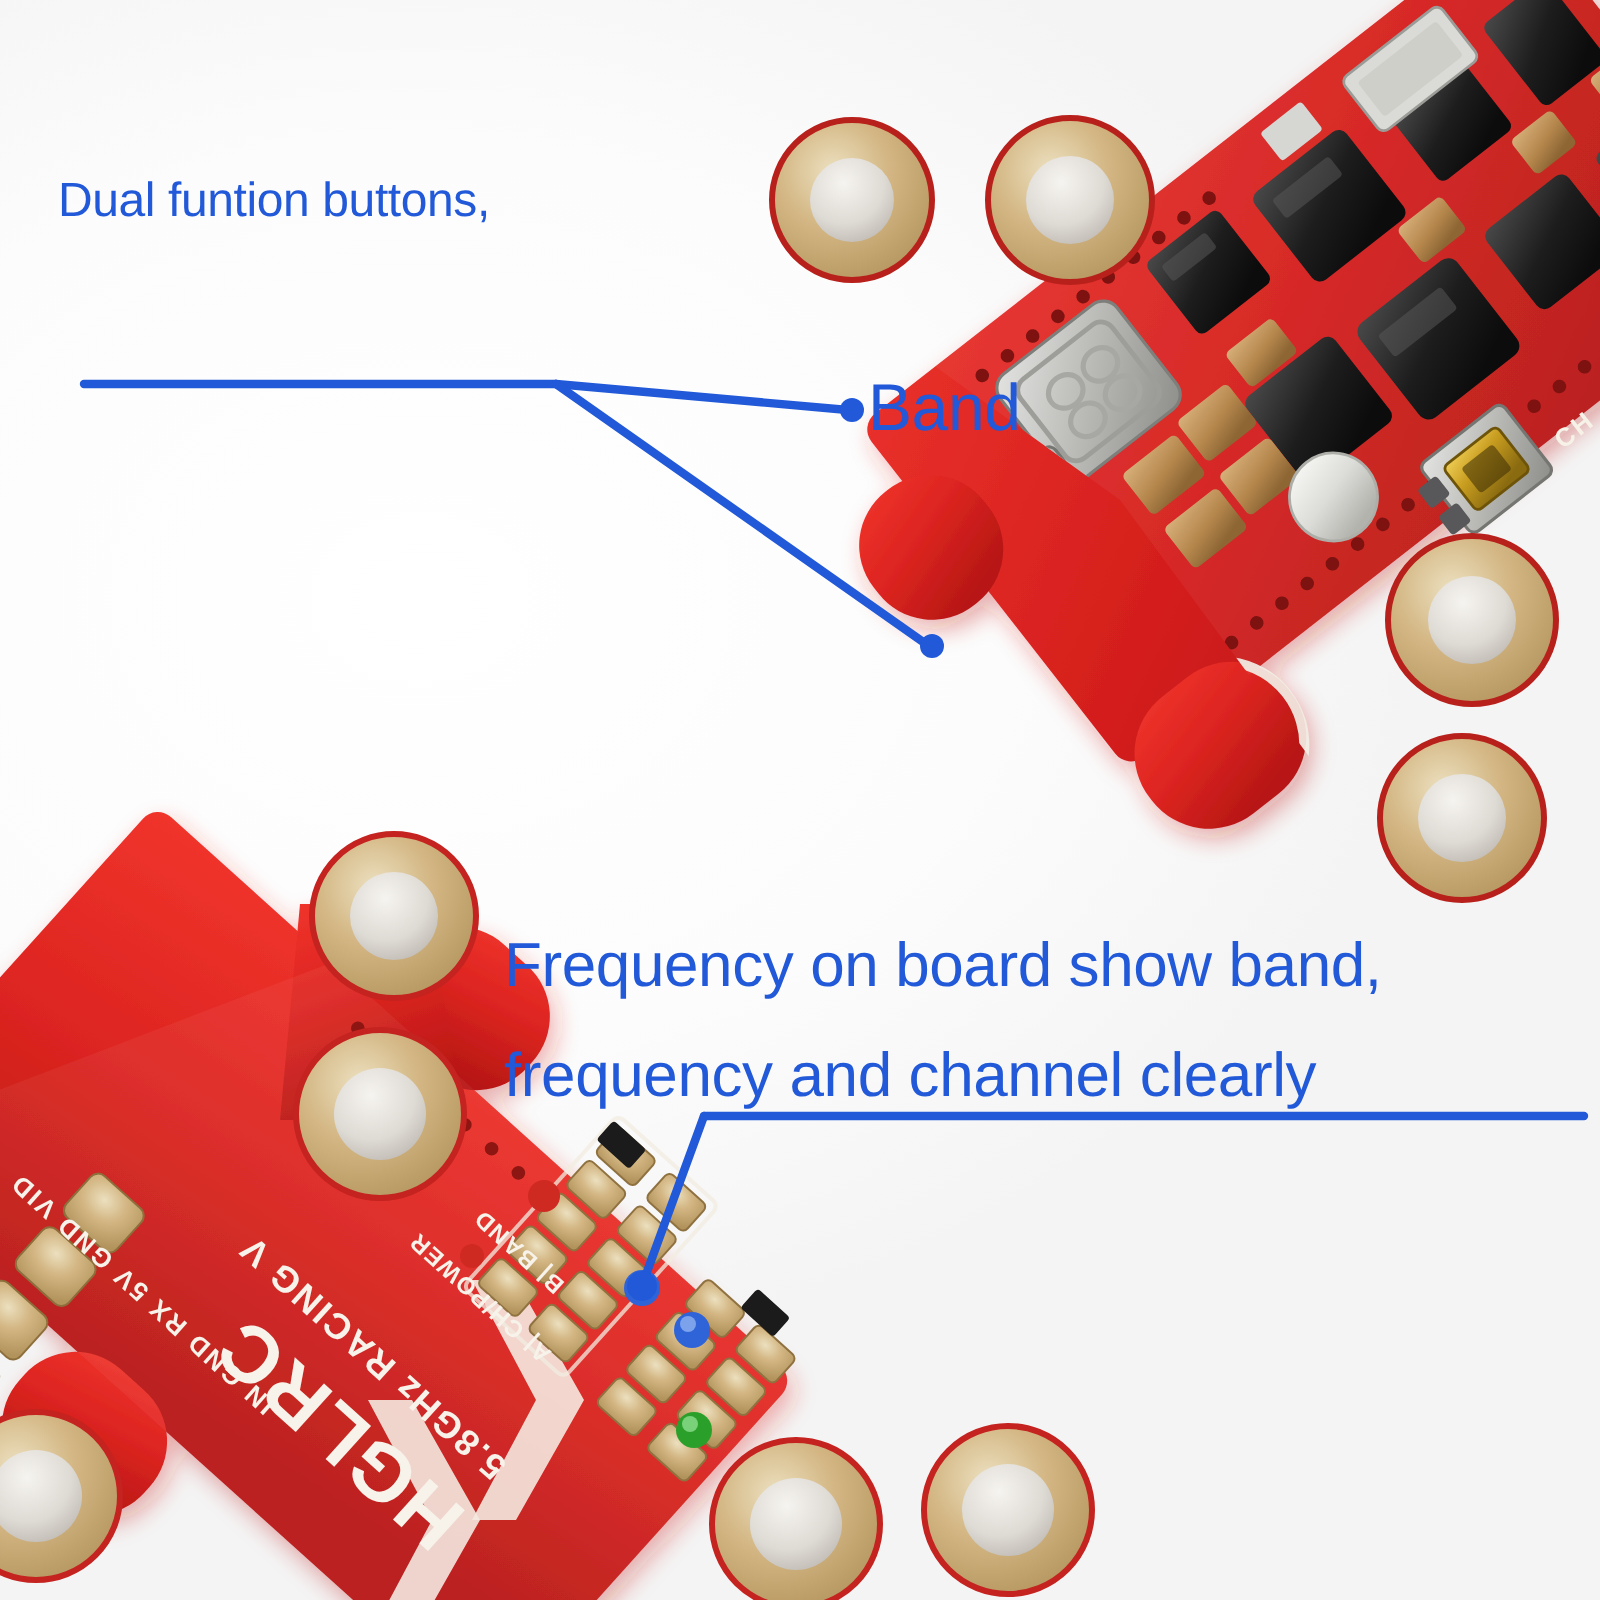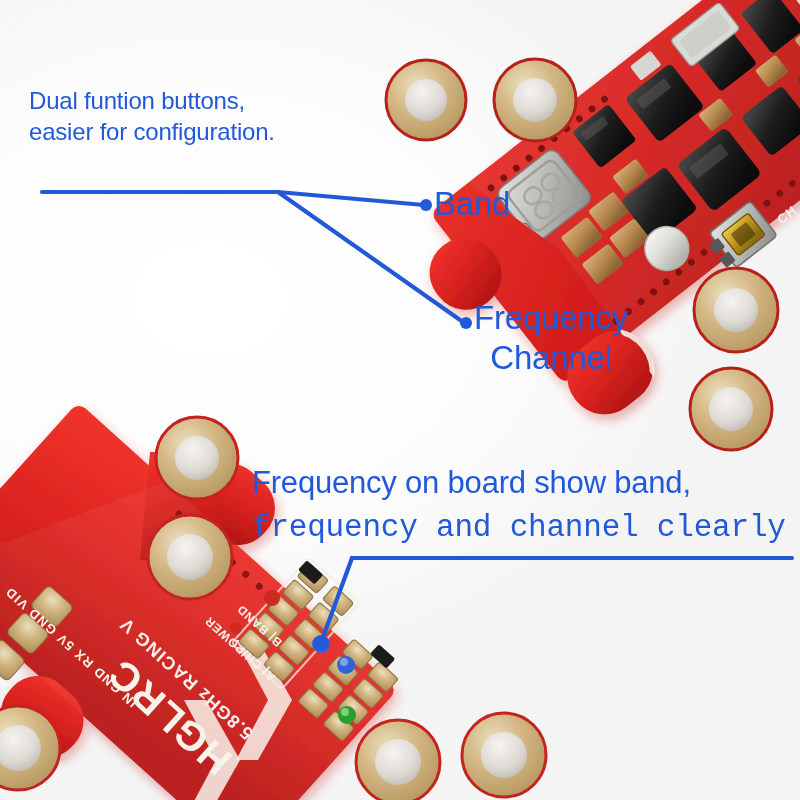--- a/index.html
+++ b/index.html
@@ -20,21 +20,21 @@
 
   
   .anno{position:absolute;color:#2159d8;font-family:"Liberation Sans",sans-serif;
         line-height:1.12;white-space:nowrap;letter-spacing:-0.2px;}
   #t-dual{left:29px;top:88px;font-size:24px;}
   #t-dual .l2{display:block;margin-top:4px;}
   #t-band{left:434px;top:186px;font-size:33px;}
   #t-freq{left:474px;top:300px;font-size:33px;}
   #t-freq .l2{display:block;text-align:center;margin-top:3px;}
   #t-ind{left:252px;top:466px;font-size:31px;}
-  #t-ind .l2{display:block;margin-top:10px;font-family:Liberation Mono, monospace;}
+  #t-ind .l2{display:block;margin-top:20px;}
 </style>
 </head>
 <body>
 
 <div id="stage">
 
   <svg class="layer" viewBox="0 0 800 800" xmlns="http://www.w3.org/2000/svg">
     <defs>
       <linearGradient id="gRed" x1="0" y1="0" x2="1" y2="1">
         <stop offset="0%" stop-color="#e8302a"></stop>
@@ -391,28 +391,23 @@
     </g>
     <g fill="#2159d8">
       <circle cx="426" cy="205" r="6"></circle>
       <circle cx="466" cy="323" r="6"></circle>
       <circle cx="321" cy="643" r="7.5"></circle>
     </g>
   </svg>
 
   <div class="anno" id="t-dual">
     <span class="l1">Dual funtion buttons,</span>
-    <span class="l2">easier for configuration.</span>
   </div>
 
   <div class="anno" id="t-band">Band</div>
 
-  <div class="anno" id="t-freq">
-    <span class="l1">Frequency</span>
-    <span class="l2">Channel</span>
-  </div>
 
   <div class="anno" id="t-ind">
     <span class="l1">Frequency on board show band,</span>
     <span class="l2">frequency and channel clearly</span>
   </div>
 
 </div>
 
 </body></html>

